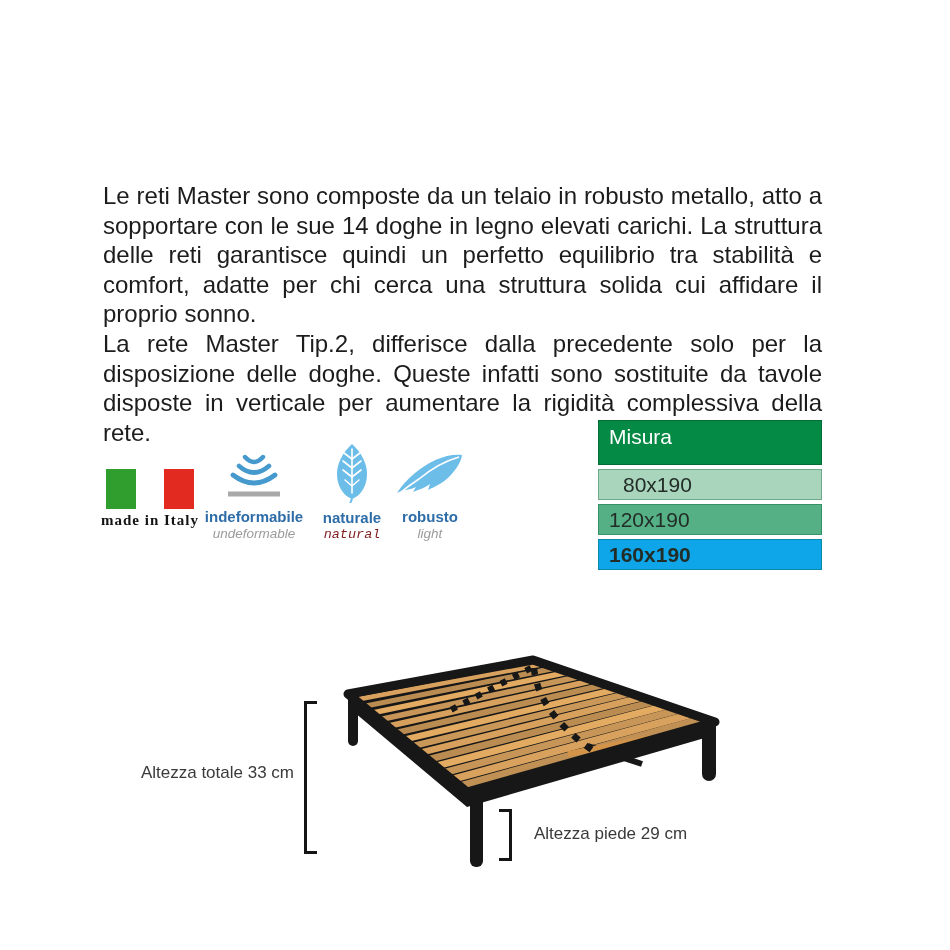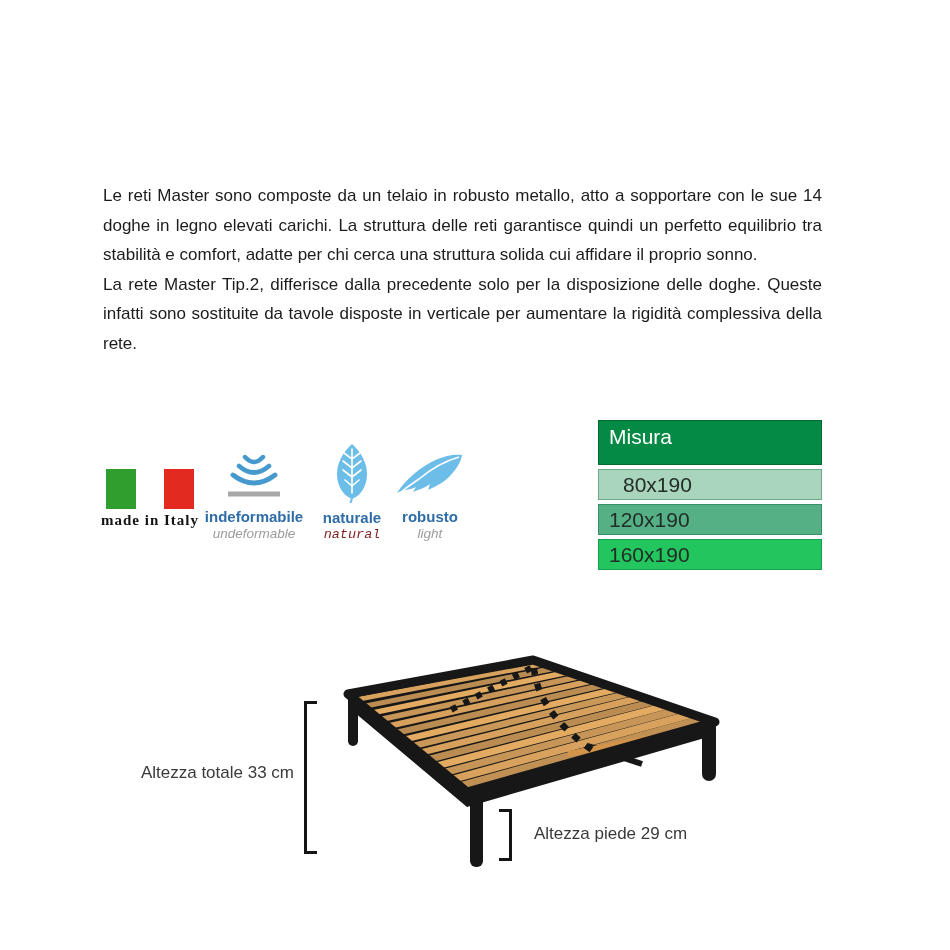--- a/index.html
+++ b/index.html
@@ -1,21 +1,21 @@
 <!DOCTYPE html>
 <html><head>
 <meta charset="utf-8">
 <style>
   html,body{margin:0;padding:0;background:#ffffff;}
   .page{position:relative;width:950px;height:950px;background:#ffffff;overflow:hidden;
         font-family:"Liberation Sans",sans-serif;}
 
   
   .desc{position:absolute;left:103px;top:181px;width:719px;
-        font-size:17px;line-height:29.6px;color:#1c1c1c;text-align:justify;}
+        font-size:24px;line-height:29.6px;color:#1c1c1c;text-align:justify;}
   .desc p{margin:0;}
 
   
   .feature{position:absolute;text-align:center;}
   .feat-flag{left:95px;top:466px;width:110px;}
   .flag{width:88px;height:40px;margin:3px auto 0;display:flex;}
   .flag span{display:block;height:100%;}
   .flag .f-green{width:30px;}
   .flag .f-white{width:28px;background:#ffffff;}
   .flag .f-red{width:30px;}
@@ -112,21 +112,21 @@
       <path d="M64,5 C50,9 36,17 24,27 C18,31 11,36 6,40" fill="none" stroke="#ffffff" stroke-width="1.6"></path>
     </svg>
     <div class="feat-label" style="color: rgb(46, 109, 168);">robusto</div>
     <div class="feat-sublabel" style="color: rgb(155, 155, 155);">light</div>
   </div>
 
   <div class="size-table">
     <div class="st-header" style="background-color: rgb(5, 138, 69);">Misura</div>
     <div class="st-row" style="background-color: rgb(169, 213, 189); padding-left: 24px;">80x190</div>
     <div class="st-row" style="background-color: rgb(85, 176, 133);">120x190</div>
-    <div class="st-row" style="background-color: #22c55e;">160x190</div>
+    <div class="st-row" style="background-color: #0ea5e9; font-weight: bold;">160x190</div>
   </div>
 
   <svg class="bed-svg" viewBox="0 0 460 250">
 
     <rect x="48" y="53" width="10" height="53" rx="5" style="fill: rgb(23, 23, 23);"></rect>
     <rect x="170" y="150" width="13" height="77" rx="6" style="fill: rgb(23, 23, 23);"></rect>
     <rect x="402" y="80" width="14" height="61" rx="7" style="fill: rgb(23, 23, 23);"></rect>
 
     <path d="M48,54 L233,20 L415,82 L167,152 Z" style="fill: rgb(23, 23, 23);"></path>
     <g fill="none" stroke-linecap="butt" style="stroke: rgb(227, 170, 98);">

